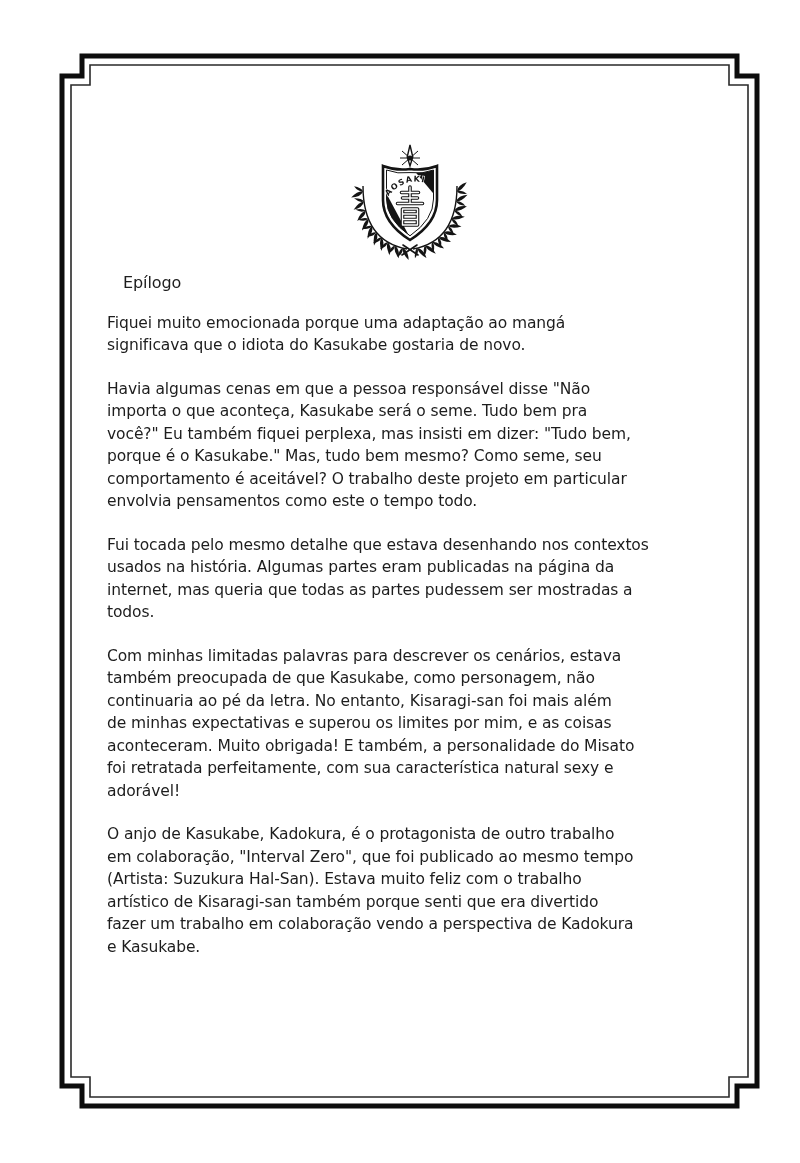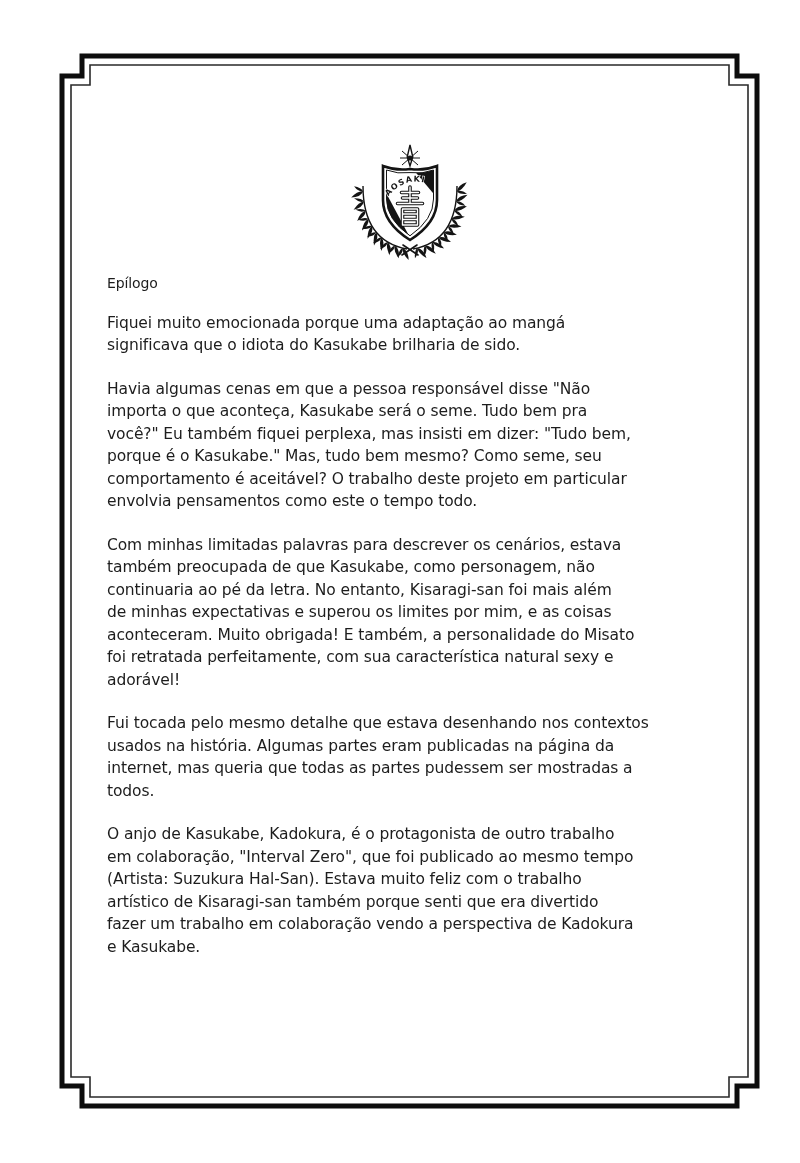--- a/index.html
+++ b/index.html
@@ -12,21 +12,21 @@
   }
   .frame{position:absolute;left:0;top:0;}
   .crest{position:absolute;left:348px;top:142px;width:124px;height:126px;}
   .crest svg{width:100%;height:100%;}
   .textblock{
     position:absolute;left:107px;top:272px;width:624px;
     font-size:15.5px;line-height:22.5px;color:#1d1d1d;
     letter-spacing:-0.1px;
   }
   .textblock h1{
-    font-size:14px;font-weight:normal;margin:0 0 17px 0;line-height:22.5px;
+    font-size:16px;font-weight:normal;margin:0 0 17px 16px;line-height:22.5px;
   }
   .textblock p{
     margin:0 0 21px 0;white-space:pre-line;
   }
   .sr{position:absolute;width:1px;height:1px;overflow:hidden;opacity:0;}
 </style>
 </head>
 <body>
 
 <div class="page">
@@ -115,38 +115,38 @@
         <path d="M0 -12 L2.8 0 L0 9 L-2.8 0 Z" fill="#ffffff" stroke="#141414" stroke-width="1.4"></path>
         <circle cx="0" cy="1" r="2.6" fill="#141414"></circle>
       </g>
     </svg>
     <span class="sr">青</span>
   </div>
 
   <main class="textblock">
     <h1>Epílogo</h1>
     <p>Fiquei muito emocionada porque uma adaptação ao mangá
-significava que o idiota do Kasukabe brilharia de sido.</p>
+significava que o idiota do Kasukabe gostaria de novo.</p>
     <p>Havia algumas cenas em que a pessoa responsável disse "Não
 importa o que aconteça, Kasukabe será o seme. Tudo bem pra
 você?"  Eu também fiquei perplexa, mas insisti em dizer: "Tudo bem,
 porque é o Kasukabe." Mas, tudo bem mesmo? Como seme, seu
 comportamento é aceitável? O trabalho deste projeto em particular
 envolvia pensamentos como este o tempo todo.</p>
+    <p>Fui tocada pelo mesmo detalhe que estava desenhando nos contextos
+usados na história. Algumas partes eram publicadas na página da
+internet, mas queria que todas as partes pudessem ser mostradas a
+todos.</p>
     <p>Com minhas limitadas palavras para descrever os cenários, estava
 também preocupada de que Kasukabe, como personagem, não
 continuaria ao pé da letra. No entanto, Kisaragi-san foi mais além
 de minhas expectativas e superou os limites por mim, e as coisas
 aconteceram. Muito obrigada! E também, a personalidade do Misato
 foi retratada perfeitamente, com sua característica natural sexy e
 adorável!</p>
-    <p>Fui tocada pelo mesmo detalhe que estava desenhando nos contextos
-usados na história. Algumas partes eram publicadas na página da
-internet, mas queria que todas as partes pudessem ser mostradas a
-todos.</p>
     <p>O anjo de Kasukabe, Kadokura, é o protagonista de outro trabalho
 em colaboração, "Interval Zero", que foi publicado ao mesmo tempo
 (Artista: Suzukura Hal-San). Estava muito feliz com o trabalho
 artístico de Kisaragi-san também porque senti que era divertido
 fazer um trabalho em colaboração vendo a perspectiva de Kadokura
 e Kasukabe.</p>
   </main>
 
 </div>
 

